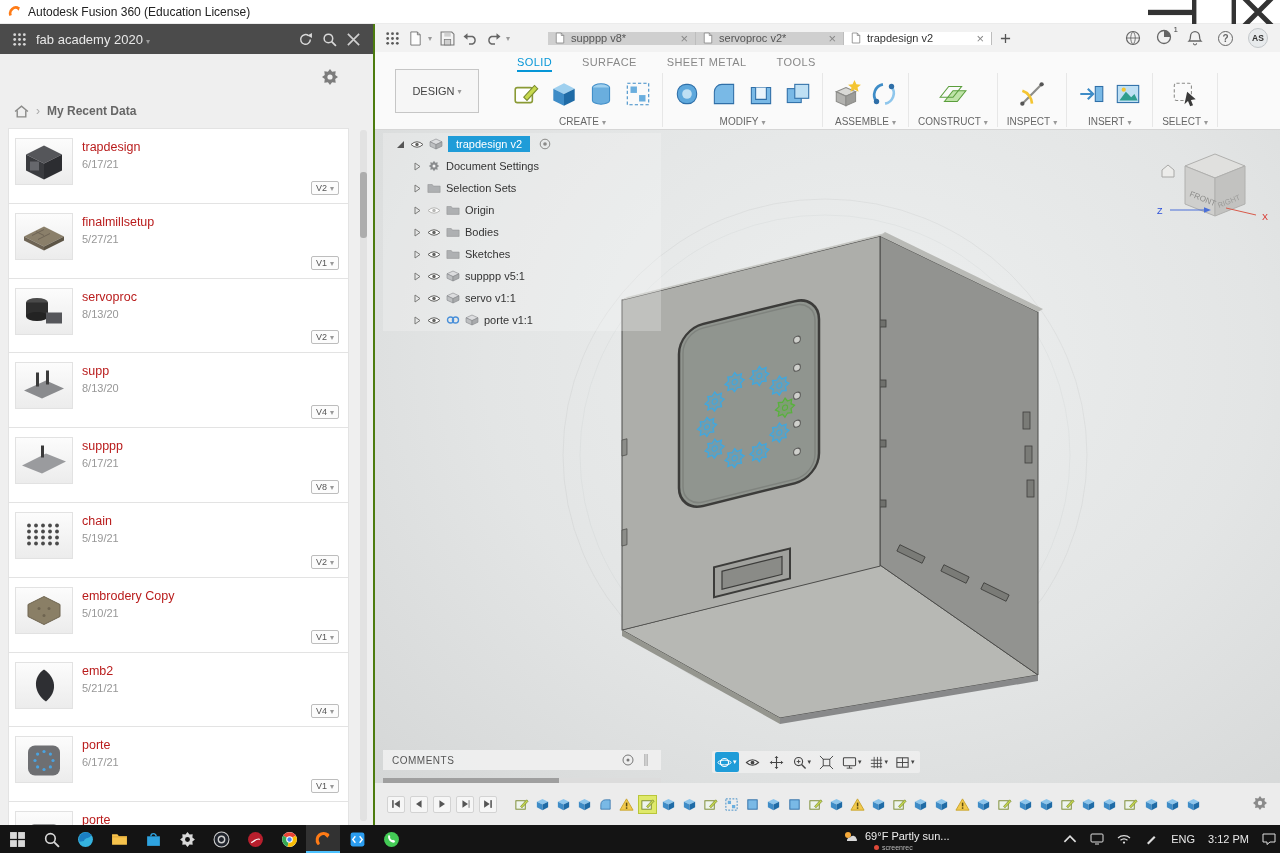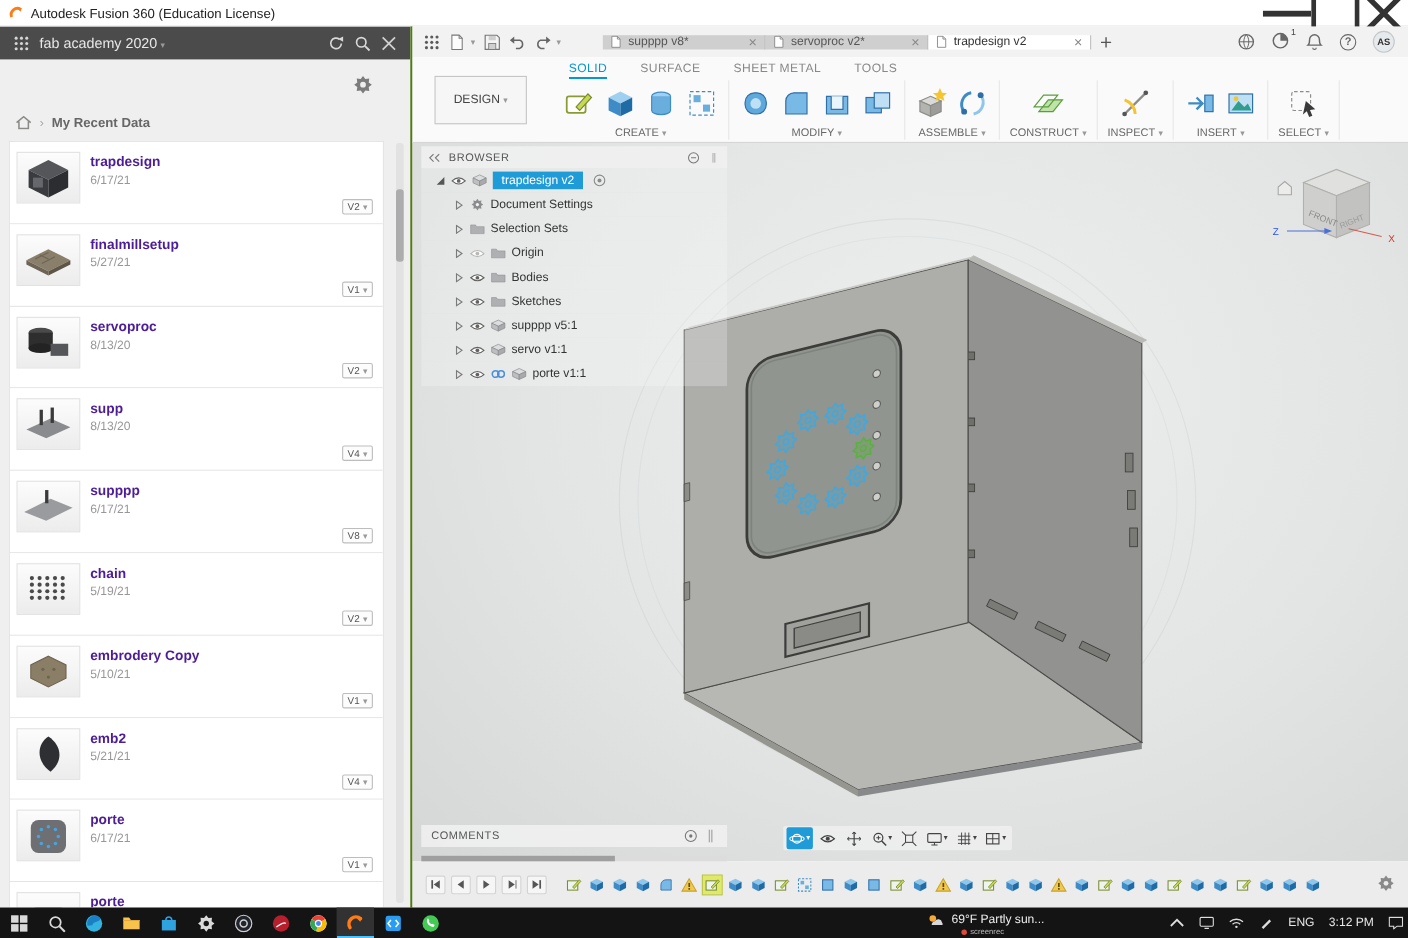--- a/index.html
+++ b/index.html
@@ -25,21 +25,21 @@
 .dp-spacer{flex:1}
 .dp-gear-row{position:absolute;left:0;top:30px;width:100%;height:46px;display:flex;align-items:center;justify-content:flex-end;padding-right:34px}
 .dp-gear{width:18px;height:18px}
 .dp-crumb{position:absolute;left:14px;top:80px;display:flex;align-items:center;gap:7px;color:#666;font-weight:bold;font-size:12px}
 .dp-crumb .ico{width:15px;height:13px}
 .crumb-sep{color:#aaa;font-weight:normal}
 .dp-list{position:absolute;left:8px;top:104px;width:341px;bottom:0;overflow:hidden;background:#fff;border:1px solid #e3e3e3;border-bottom:none}
 .dp-card{height:74.8px;background:#fff;border-bottom:1px solid #e3e3e3;position:relative;display:flex;align-items:flex-start;padding:9px 8px 0 6px;gap:9px}
 .dp-thumb{width:58px;height:47px;background:linear-gradient(180deg,#fcfcfc,#ececec);border:1px solid #e2e2e2;flex:none}
 .dp-thumb svg{width:100%;height:100%}
-.dp-name{font-size:12.5px;font-weight:bold;color:#4c1d95;margin-top:2px}
+.dp-name{font-size:12.5px;font-weight:normal;color:#b91c1c;margin-top:2px}
 .dp-date{font-size:11px;color:#979797;margin-top:4px}
 .dp-ver{position:absolute;right:9px;bottom:8px;border:1px solid #bdbdbd;background:#fcfcfc;font-size:9px;color:#555;padding:1px 4px;border-radius:2px}
 .dp-scroll{position:absolute;right:6px;top:106px;width:7px;bottom:4px;background:#e2e2e2;border-radius:3px}
 .dp-scroll-thumb{position:absolute;top:42px;left:0;width:7px;height:66px;background:#adadad;border-radius:3px}
 
 
 .qat{position:absolute;left:375px;top:24px;right:0;height:28px;background:#f2f2f2;display:flex;align-items:center}
 .qat-icons{display:flex;align-items:center;gap:8px;padding:0 10px}
 .qat-btn{height:22px;display:flex;align-items:center;gap:2px;color:#555}
 .qat-btn svg{width:15px;height:15px}
@@ -675,41 +675,20 @@
         <text transform="translate(49,64) rotate(-21.8)" font-size="7.5" fill="#9c9c9a">RIGHT</text>
         <path d="M0 66 h36" stroke="#4a6fd8" stroke-width="1"></path>
         <polygon points="41,66 34,63.3 34,68.7" fill="#4a6fd8"></polygon>
         <text x="-13" y="70" font-size="9" fill="#2a4fd8">Z</text>
         <path d="M56 64 l30 7" stroke="#d85a4a" stroke-width="1"></path>
         <text x="92" y="76" font-size="9" fill="#d8322a">X</text>
       </g>
     </svg>
 
     <div class="browser">
-      <div class="br-header">
-        <span class="ico">
-            <svg viewBox="0 0 14 10" xmlns="http://www.w3.org/2000/svg">
-              <path d="M6 1 L2 5 L6 9 M12 1 L8 5 L12 9" fill="none" stroke="#777" stroke-width="1.2"></path>
-            </svg>
-          </span>
-        <span>BROWSER</span>
-        <span class="br-spacer"></span>
-        <span class="ico" style="width:11px;height:11px">
-            <svg viewBox="0 0 12 12" xmlns="http://www.w3.org/2000/svg">
-              <circle cx="6" cy="6" r="5" fill="none" stroke="#777"></circle>
-              <path d="M3.5 6 h5" stroke="#777"></path>
-            </svg>
-          </span>
-        <span class="ico grip">
-            <svg viewBox="0 0 4 14" xmlns="http://www.w3.org/2000/svg">
-              <rect x="0" y="0" width="1.4" height="14" fill="#aaa"></rect>
-              <rect x="2.6" y="0" width="1.4" height="14" fill="#aaa"></rect>
-            </svg>
-          </span>
-      </div>
       <div class="brow root">
         <span class="ico br-arr">
             <svg viewBox="0 0 9 9" xmlns="http://www.w3.org/2000/svg">
               <polygon points="8,1 8,8 1,8" fill="#555"></polygon>
             </svg>
           </span>
         <span class="ico br-eye">
             <svg viewBox="0 0 14 9" xmlns="http://www.w3.org/2000/svg">
               <path d="M1 4.5 Q7 -1 13 4.5 Q7 10 1 4.5 Z" fill="#fdfdfd" stroke="#636361"></path>
               <circle cx="7" cy="4.5" r="1.7" fill="#636361"></circle>

